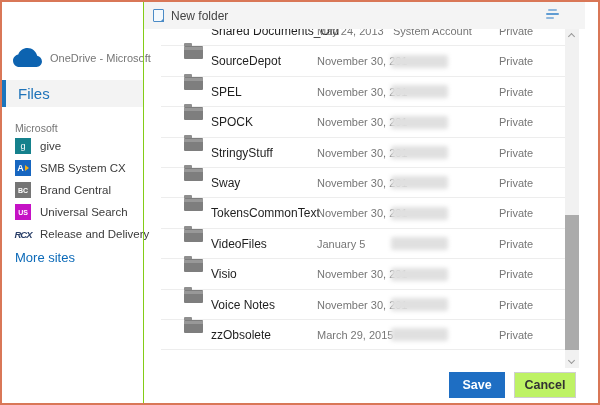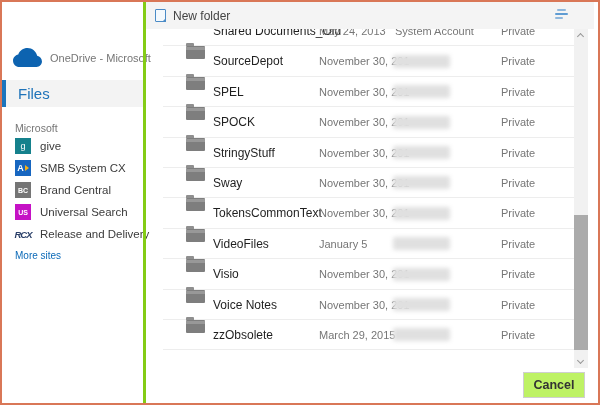--- a/index.html
+++ b/index.html
@@ -23,23 +23,23 @@
   .site { height:22px; display:flex; align-items:center; gap:9px; cursor:pointer; }
   .tile {
     width:16px; height:16px; flex:0 0 16px; display:flex; align-items:center; justify-content:center;
     color:#fff; font-size:7px; font-weight:bold;
   }
   .tile.t-give { font-size:9px; font-weight:normal; }
   .tile.t-admin { font-size:9px; }
   .admin-arrow { width:0; height:0; border-left:4px solid #F8B117; border-top:3px solid transparent; border-bottom:3px solid transparent; margin-left:1px; }
   .tile.t-logo { background:transparent !important; font-size:9.5px; font-weight:bold; letter-spacing:-1px; font-style:italic; }
   .site-label { font-size:11.5px; color:#3B3B3B; white-space:nowrap;text-align:right; }
-  .more-sites { position:absolute; top:248px; left:13px; font-size:10px; color:#0C6AB8; cursor:pointer; }
-  
-  .main { position:absolute; left:141px; top:0; right:4px; height:100%; border-left:3px solid #84cc16; }
+  .more-sites { position:absolute; top:248px; left:13px; font-size:13px; color:#0C6AB8; cursor:pointer; }
+  
+  .main { position:absolute; left:141px; top:0; right:13px; height:100%; border-left:1px solid #84cc16; }
   .toolbar { position:absolute; left:0; top:0; right:0; height:27px; background:#F4F4F4; }
   .new-folder {
     position:absolute; left:9px; top:0; height:27px; display:flex; align-items:center; gap:7px;
     background:none; border:none; cursor:pointer;
   }
   .nf-icon { position:relative; width:11px; height:13px; border:1px solid #4B8BC6; background:#F4F9FD; border-radius:1px; }
   .nf-icon::after { content:""; position:absolute; right:-1px; bottom:-1px; width:0; height:0;
     border-left:4px solid transparent; border-bottom:4px solid #4B8BC6; }
   .nf-label { font-size:12px; color:#444; }
   .view-icon { position:absolute; right:26px; top:7px; width:13px; height:13px; cursor:pointer; }
@@ -212,15 +212,16 @@
           </div>
         </div>
     </div>
 
     <div class="scrollbar">
       <span class="sb-chev sb-up"></span>
       <div class="sb-thumb"></div>
       <span class="sb-chev sb-down"></span>
     </div>
 
+    <button class="btn btn-save">Save</button>
     <button class="btn btn-cancel">Cancel</button>
   </main>
 </div>
 
 </body></html>

